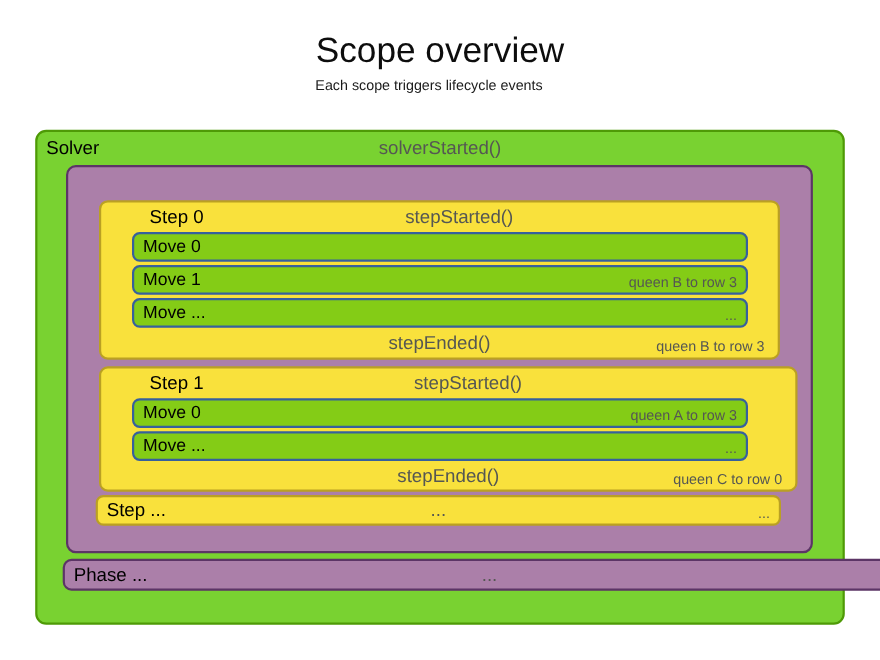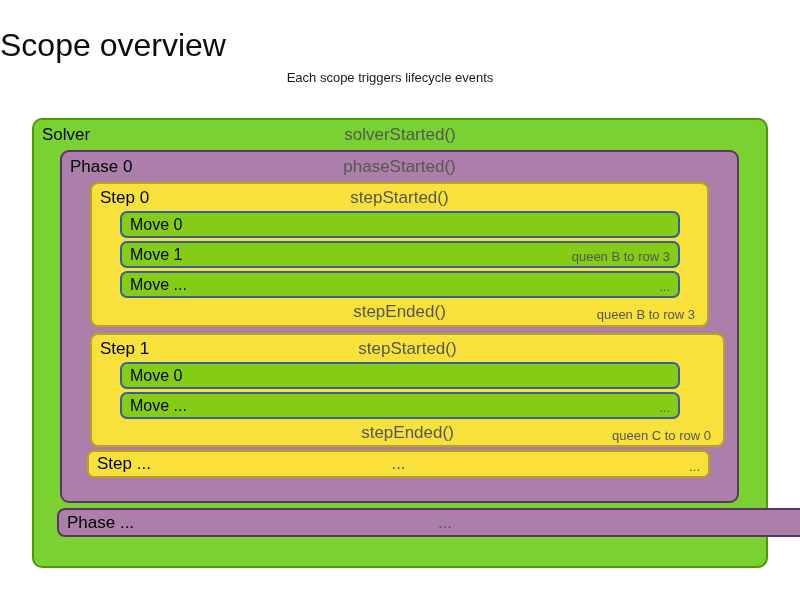--- a/index.html
+++ b/index.html
@@ -6,21 +6,21 @@
   body {
     width:800px; height:600px; position:relative;
     background:#ffffff; overflow:hidden;
     font-family:"Liberation Sans", sans-serif;
     color:#000;
   }
   .box { position:absolute; box-sizing:border-box; }
 
   .page-title {
     position:absolute; top:28px; left:0; width:800px;
-    font-size:32px; line-height:34px; color:#0d0d0d;
+    text-align:center; font-size:32px; line-height:34px; color:#0d0d0d;
   }
   .page-subtitle {
     position:absolute; top:70px; left:0; width:780px;
     text-align:center; font-size:13px; color:#1a1a1a;
   }
 
   
   .solver-box {
     left:32px; top:118px; width:736px; height:450px;
     background:#79d231; border:2px solid #4e9a06; border-radius:10px;
@@ -41,21 +41,21 @@
     position:absolute; box-sizing:border-box; line-height:24px;
   }
   .phase-more {
     left:23px; top:388px; width:776px; height:29px;
     background:#ab7fa9; border:2px solid #5c3566; border-radius:8px;
     position:absolute; box-sizing:border-box; line-height:25px;
   }
 
   
   .hdr { position:relative; height:30px; line-height:30px; }
-  .hdr-sm { position:relative; height:27px; line-height:27px; }
+  .hdr-sm { position:relative; height:27px; line-height:27px;margin-left:36px; }
   .lbl {
     position:absolute; left:8px; font-size:17px; color:#000; white-space:nowrap;
   }
   .evt {
     position:absolute; left:0; right:0; text-align:center;
     font-size:17px; color:#555753; white-space:nowrap;
   }
   .detail {
     position:absolute; right:8px; font-size:13px; color:#555753; white-space:nowrap;
   }
@@ -86,24 +86,20 @@
 <div class="page-title">Scope overview</div>
 <div class="page-subtitle">Each scope triggers lifecycle events</div>
 
 <div class="box solver-box">
   <div class="hdr">
     <span class="lbl">Solver</span>
     <span class="evt">solverStarted()</span>
   </div>
 
   <div class="phase-box phase-0">
-    <div class="hdr">
-      <span class="lbl">Phase 0</span>
-      <span class="evt">phaseStarted()</span>
-    </div>
 
     <div class="step-box step-0">
       <div class="hdr-sm">
         <span class="lbl">Step 0</span>
         <span class="evt">stepStarted()</span>
       </div>
       <div class="moves">
         <div class="move-box">
           <span class="lbl">Move 0</span>
         </div>
@@ -123,20 +119,21 @@
     </div>
 
     <div class="step-box step-1">
       <div class="hdr-sm">
         <span class="lbl">Step 1</span>
         <span class="evt">stepStarted()</span>
       </div>
       <div class="moves">
         <div class="move-box">
           <span class="lbl">Move 0</span>
+          <span class="detail">queen A to row 3</span>
         </div>
         <div class="move-box">
           <span class="lbl">Move ...</span>
           <span class="detail">...</span>
         </div>
       </div>
       <div class="end-row">
         <span class="evt">stepEnded()</span>
         <span class="detail">queen C to row 0</span>
       </div>

